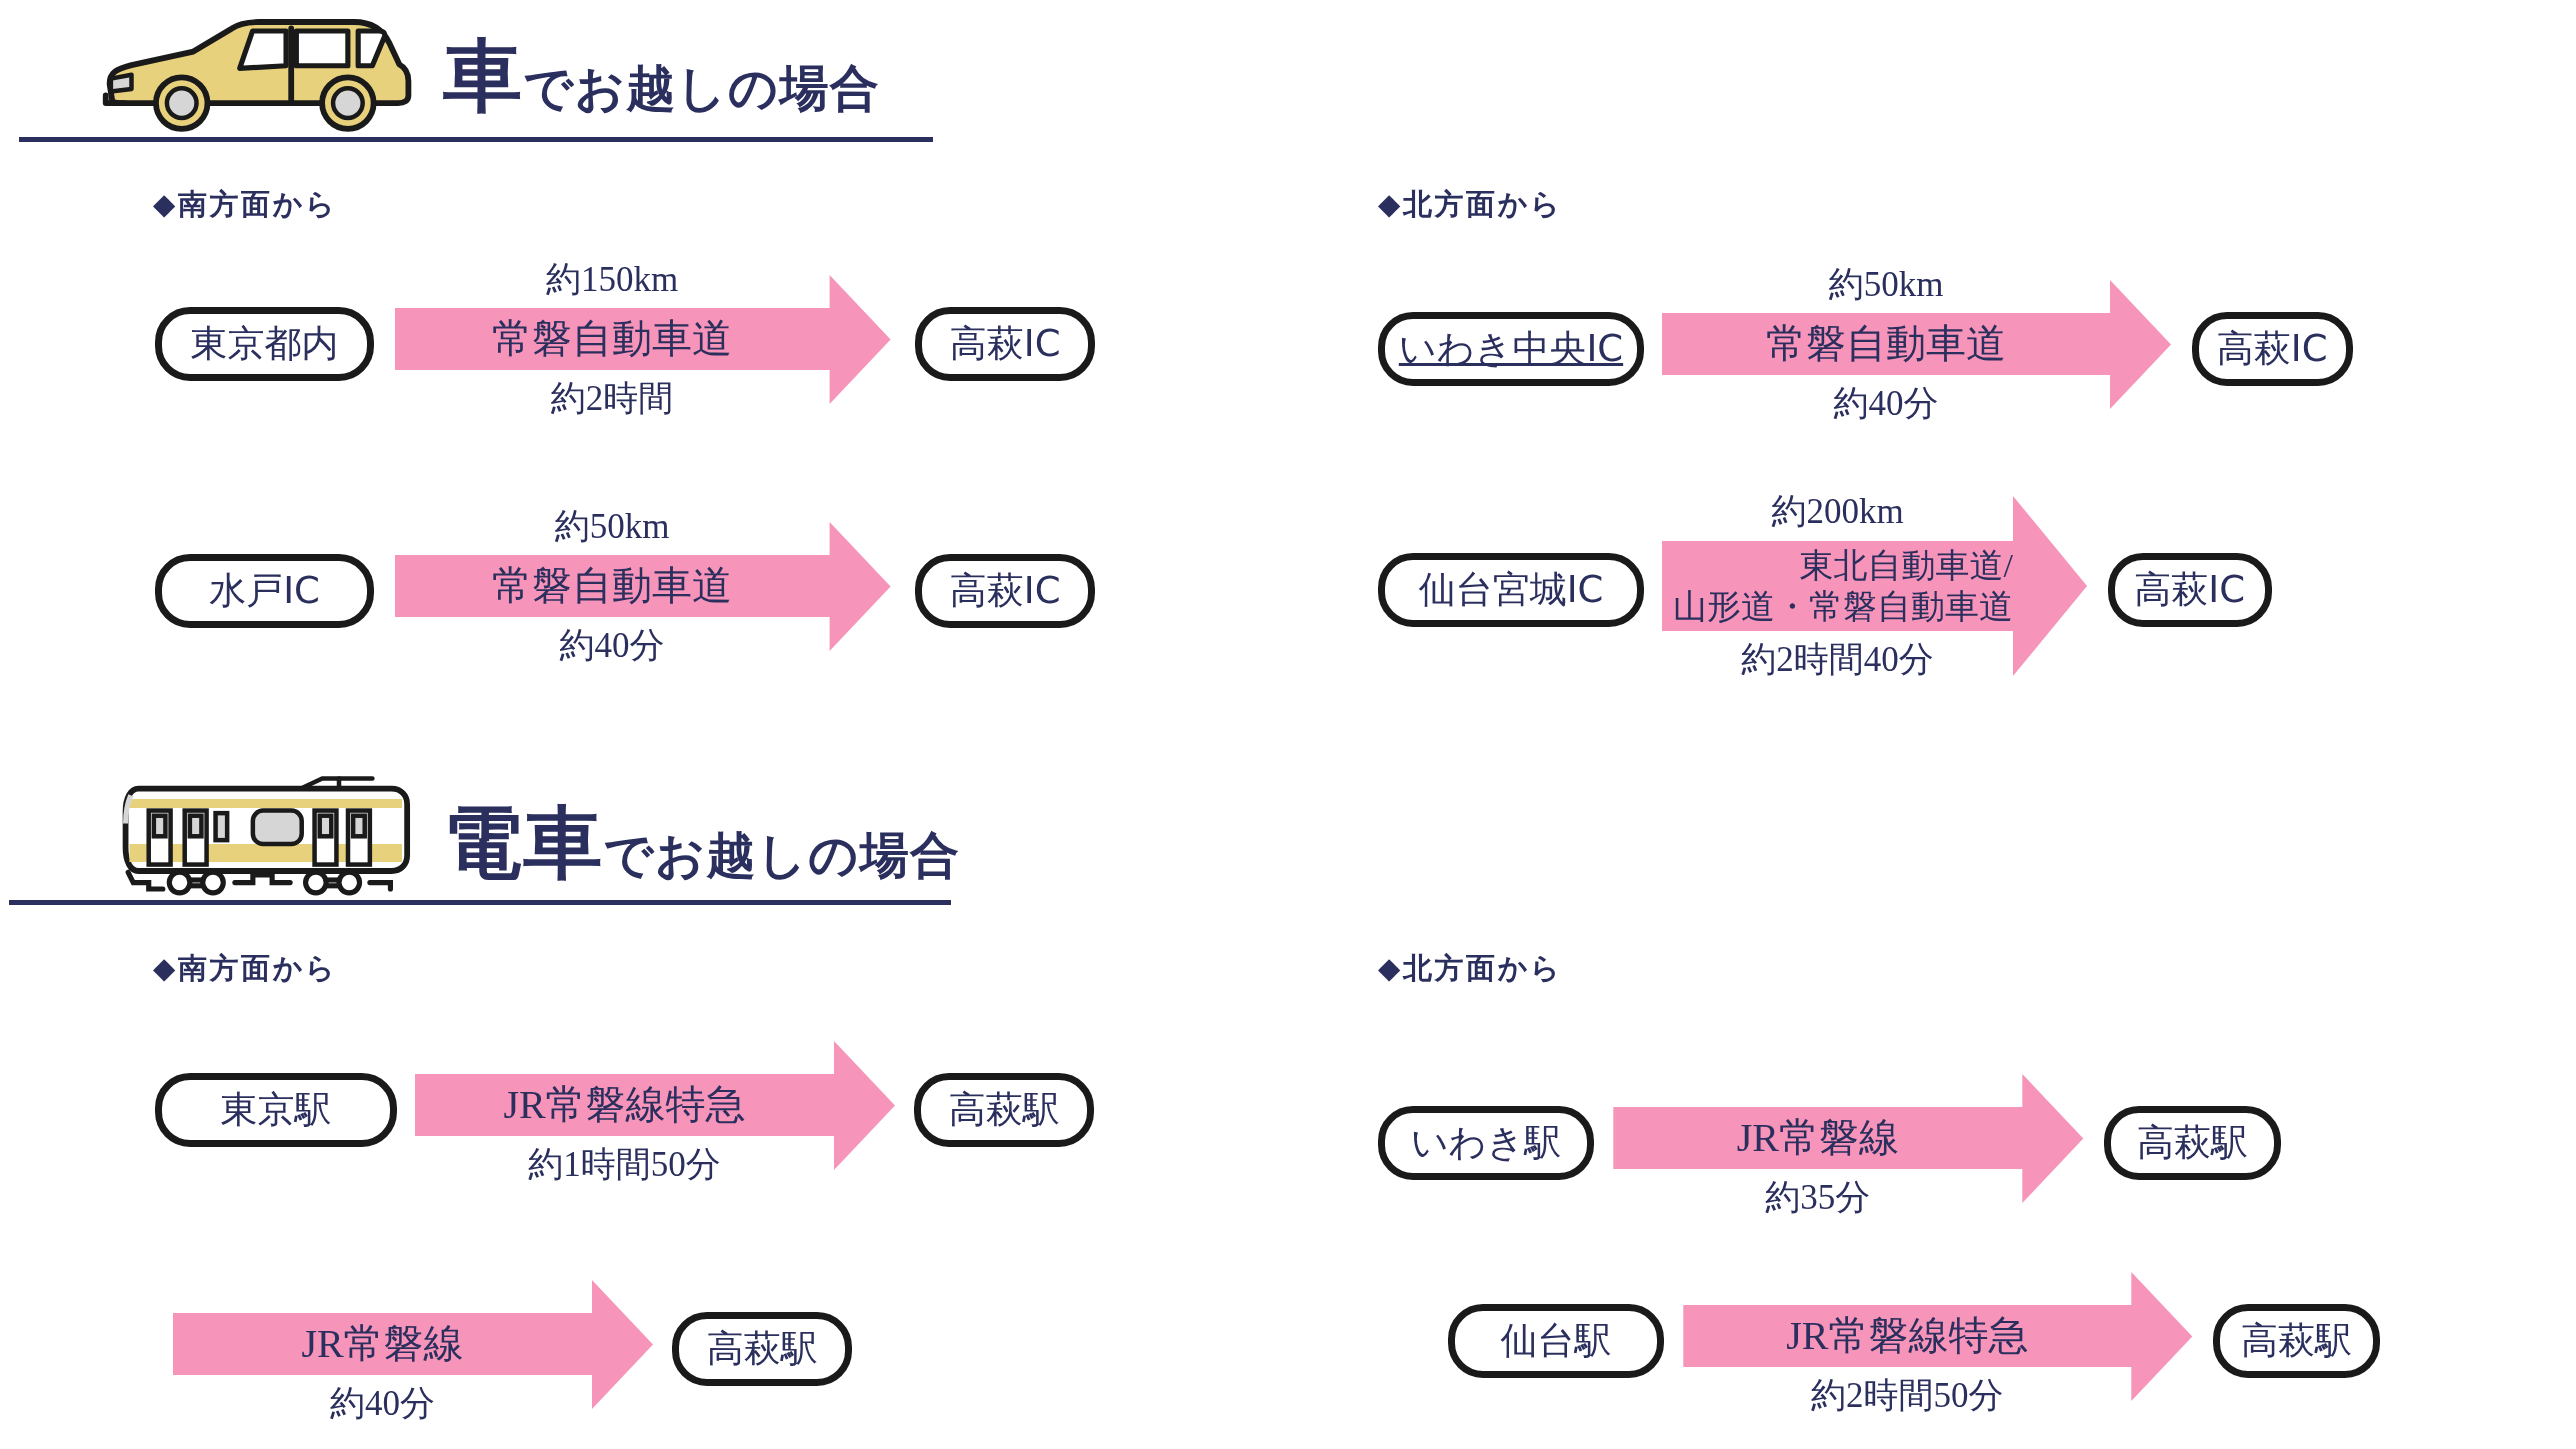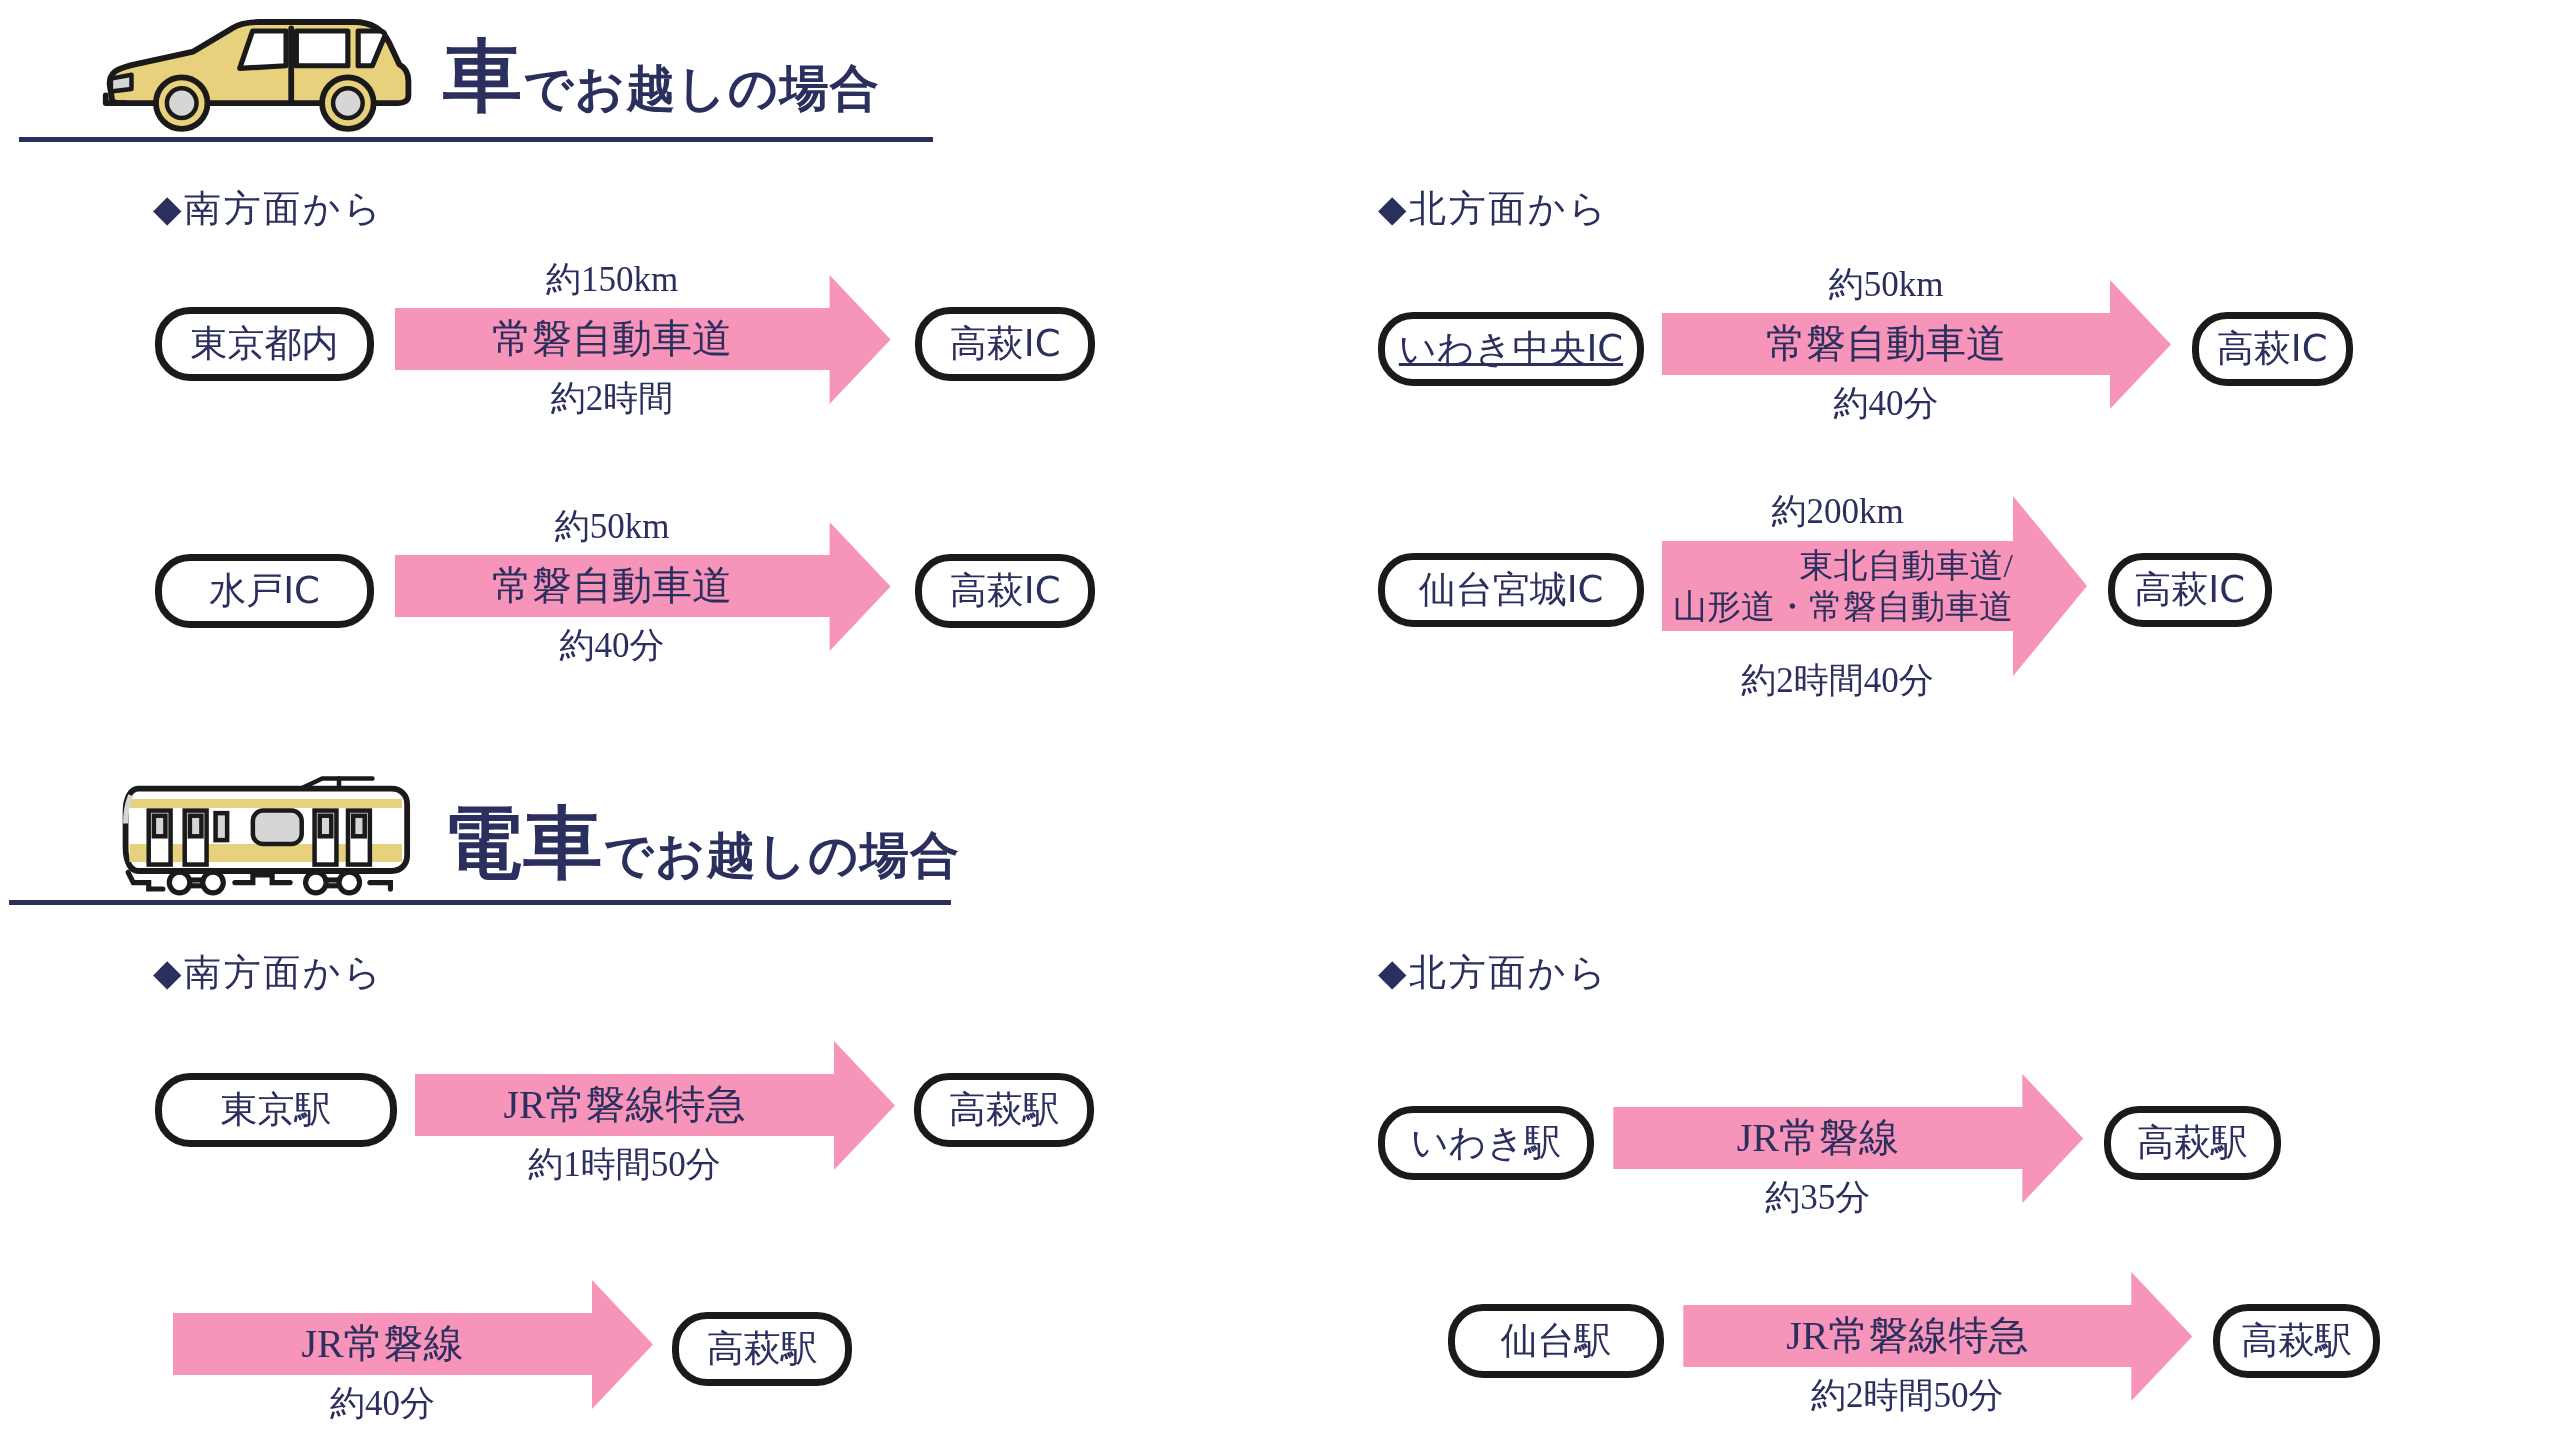--- a/index.html
+++ b/index.html
@@ -10,21 +10,21 @@
   }
   .canvas{position:relative;width:2576px;height:1449px;overflow:hidden;background:#fff;}
 
   
   .sec-title{position:absolute;display:flex;align-items:flex-end;line-height:1;white-space:nowrap;}
   .sec-title .big{font-size:79px;font-weight:700;letter-spacing:1.3px;}
   .sec-title .small{font-size:49px;font-weight:700;margin-bottom:2.6px;letter-spacing:1.3px;}
   .rule{position:absolute;height:4.5px;background:#2b2f5e;}
 
   
-  .heading{position:absolute;font-size:37px;line-height:1.15;letter-spacing:2.6px;white-space:nowrap;}
+  .heading{position:absolute;font-size:29px;line-height:1.15;letter-spacing:2.6px;white-space:nowrap;font-weight:bold;}
 
   
   .row{position:absolute;display:flex;align-items:center;}
   .node{
     box-sizing:border-box;height:74px;
     border:7px solid #1a1a1a;border-radius:35px;background:#fff;
     display:flex;align-items:center;justify-content:center;
     font-size:37px;white-space:nowrap;flex:0 0 auto;margin-top:8px;
   }
   .mid{position:relative;height:129px;flex:0 0 auto;font-family:Liberation Serif, serif;}
@@ -46,21 +46,21 @@
   .via span:empty{display:none;}
   .lbl{
     position:absolute;left:0;right:61px;text-align:center;
     font-size:35px;line-height:1.2;white-space:nowrap;
   }
   .lbl:empty{display:none;}
   .lbl.above{bottom:103px;}
   .lbl.below{top:103px;}
   .mid.tall .lbl{right:74px;}
   .mid.tall .lbl.above{bottom:143px;}
-  .mid.tall .lbl.below{top:143px;margin-top:21px;}
+  .mid.tall .lbl.below{top:143px;}
 
   .icon{position:absolute;}
 </style>
 </head>
 <body>
 
 <div class="canvas">
 
   <svg class="icon" style="left:98px;top:5.2px;" width="322" height="137" viewBox="0 0 500 212">
     <g stroke="#1a1a1a" stroke-linejoin="round" stroke-linecap="round">

